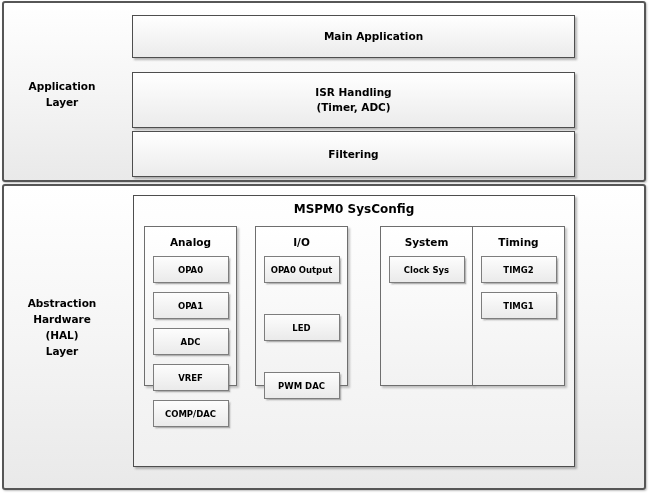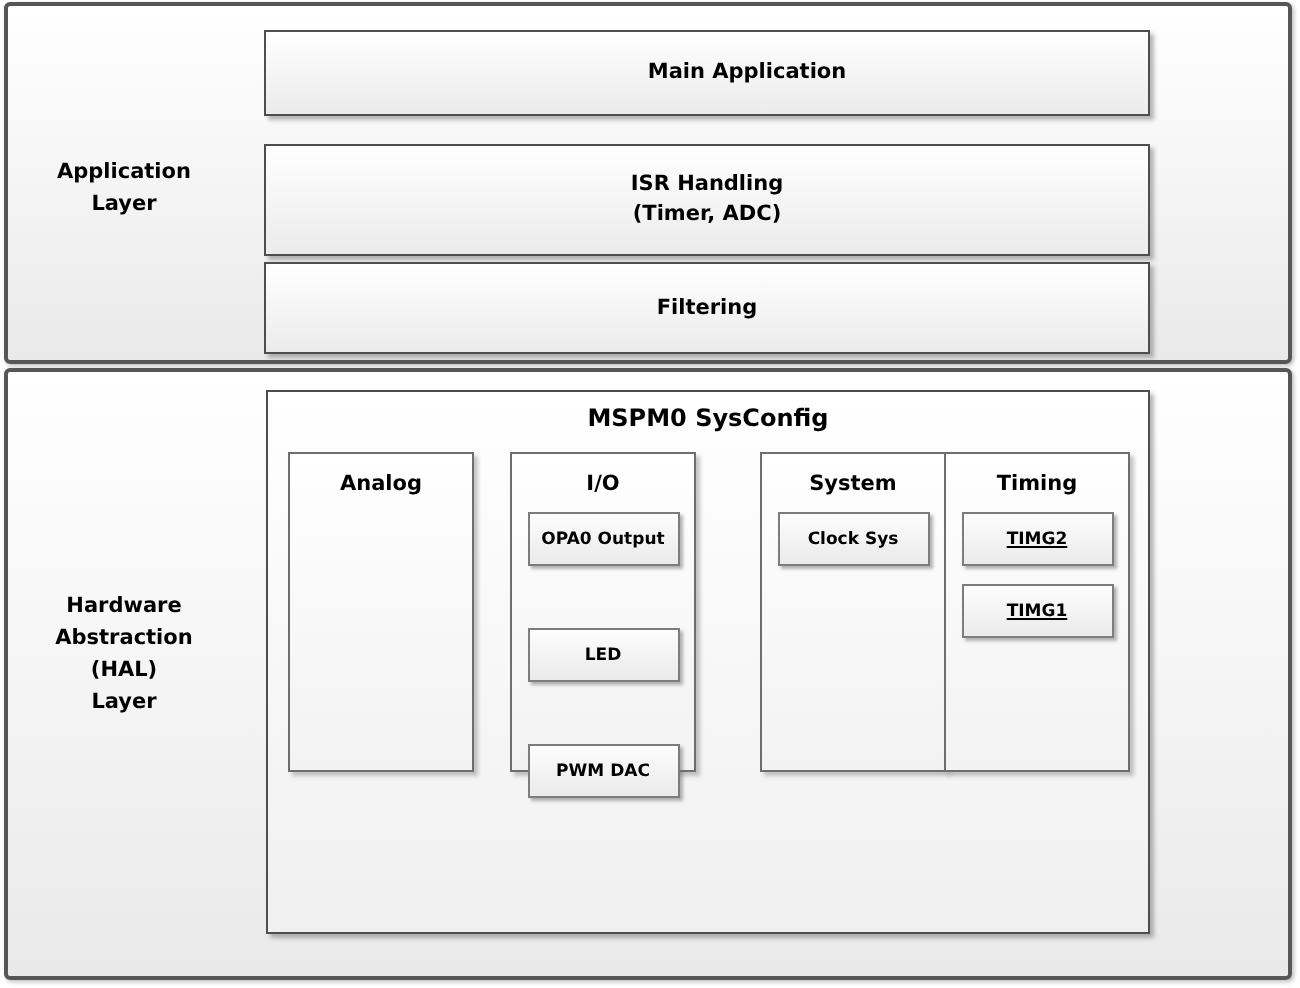--- a/index.html
+++ b/index.html
@@ -49,21 +49,21 @@
     box-shadow:2px 2px 2px rgba(110,110,110,.4);
     display:flex;flex-direction:column;align-items:center;padding-top:7px;
   }
   .col-analog{left:144px;}
   .col-io{left:255px;}
   .col-system{left:364px;margin-left:16px;}
   .col-timing{left:472px;}
   .col-title{font-size:10.5px;line-height:16px;text-align:center;}
   .chip-list{display:flex;flex-direction:column;align-items:center;margin-top:6px;gap:9px;}
   .col-io .chip-list{gap:31px;}
-  .col-timing .chip-list{text-decoration:underline;}
+  .col-timing .chip-list{}
   .chip{
     width:76px;height:27px;box-sizing:border-box;
     border:1px solid #7d7d7d;
     background:linear-gradient(180deg,#fdfdfd 0%,#eaeaea 100%);
     box-shadow:1.5px 1.5px 1.5px rgba(110,110,110,.5);
     display:flex;align-items:center;justify-content:center;
     font-size:8.5px;white-space:nowrap;text-align:center;
   }
 </style>
 </head>
@@ -84,32 +84,39 @@
   </div>
   <div class="bigbox box-isr">
     <div>ISR Handling</div>
     <div>(Timer, ADC)</div>
   </div>
   <div class="bigbox box-filter">
     <div>Filtering</div>
   </div>
 
   <div class="layer-label label-hal">
+    <div>Abstraction</div>
     <div>Hardware</div>
-    <div>Abstraction</div>
     <div>(HAL)</div>
     <div>Layer</div>
   </div>
 
   <div class="sysconfig">
     <div class="sys-title">MSPM0 SysConfig</div>
   </div>
 
   <div class="col col-analog">
     <div class="col-title">Analog</div>
+    <div class="chip-list">
+      <div class="chip">OPA0</div>
+      <div class="chip">OPA1</div>
+      <div class="chip">ADC</div>
+      <div class="chip">VREF</div>
+      <div class="chip">COMP/DAC</div>
+    </div>
   </div>
 
   <div class="col col-io">
     <div class="col-title">I/O</div>
     <div class="chip-list">
       <div class="chip">OPA0 Output</div>
       <div class="chip">LED</div>
       <div class="chip">PWM DAC</div>
     </div>
   </div>

